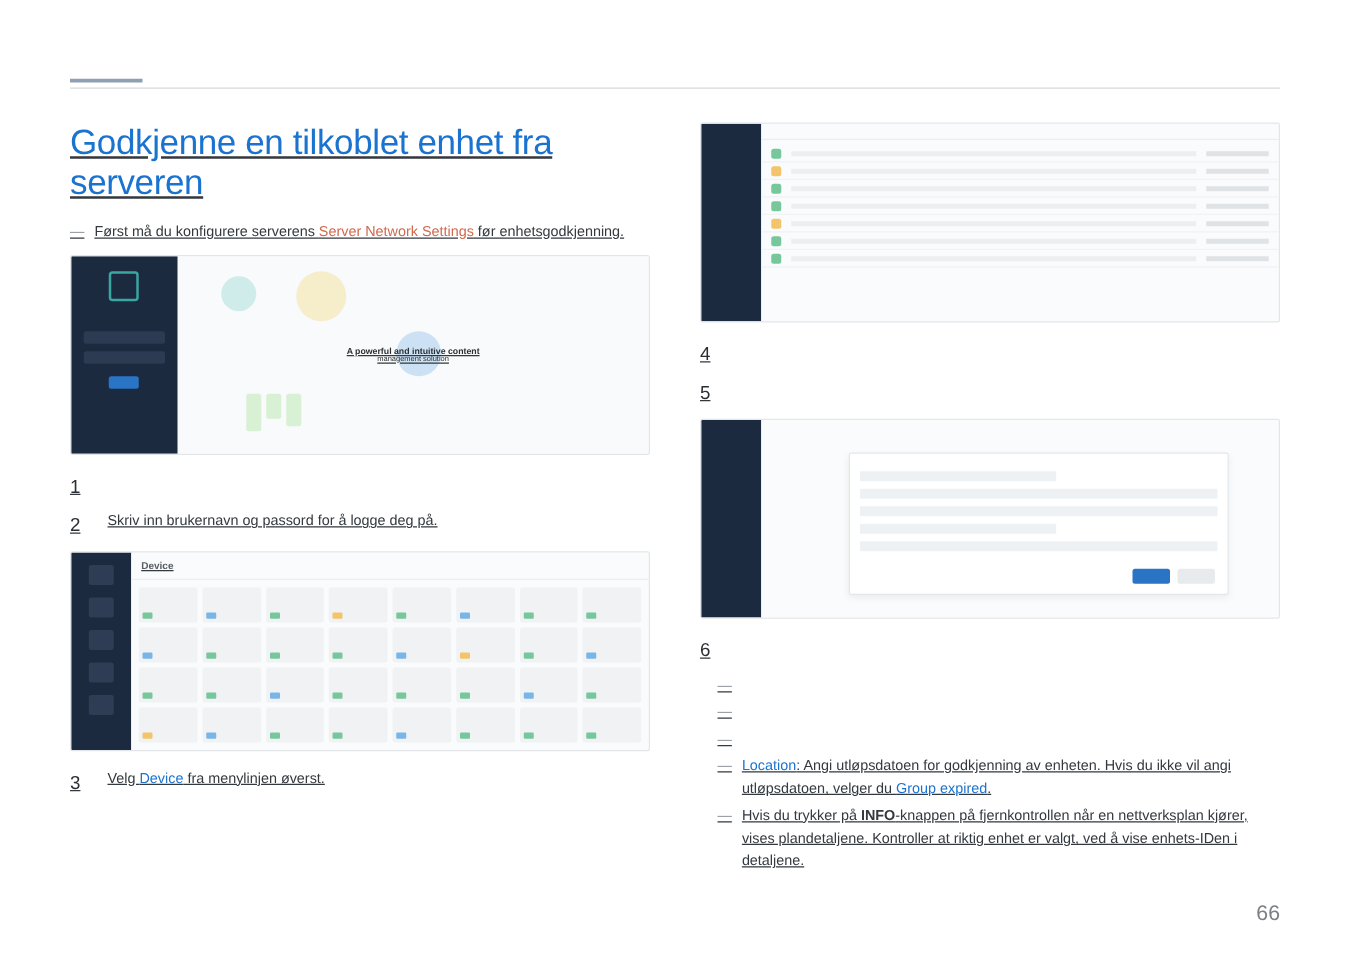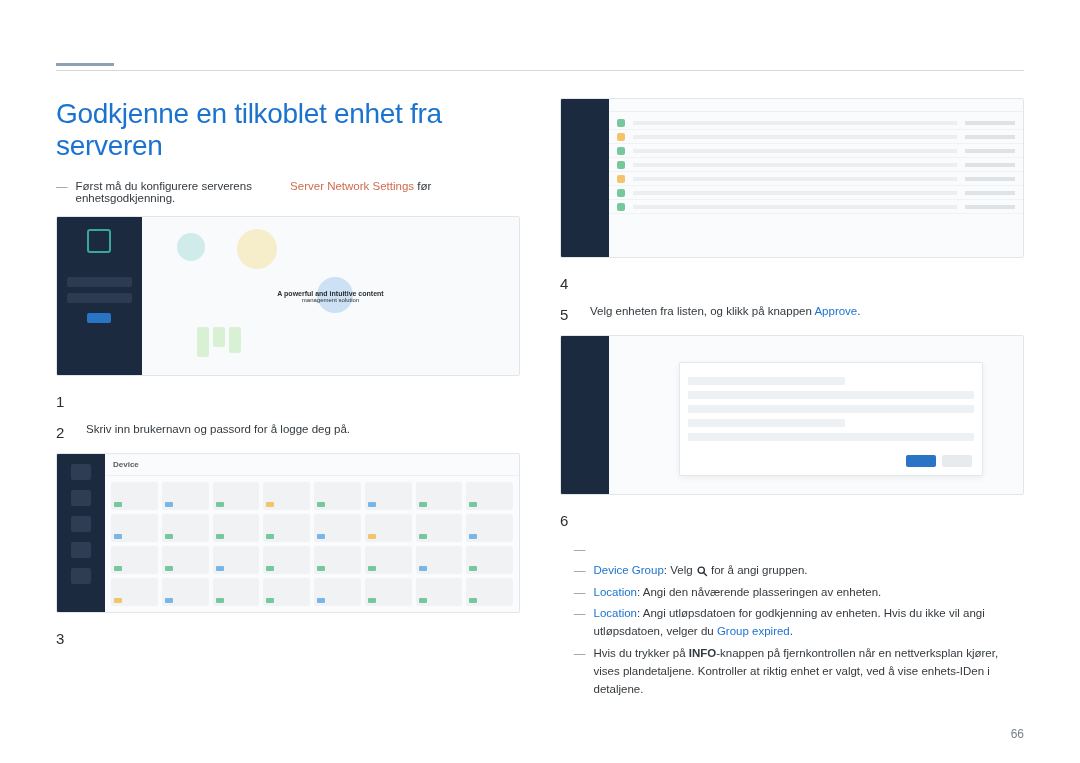--- a/index.html
+++ b/index.html
@@ -1,25 +1,25 @@
 <!DOCTYPE html>
 <html><head>
 <meta charset="utf-8">
 <style>
   * { margin: 0; padding: 0; box-sizing: border-box; }
   html, body { width: 1080px; height: 763px; font-family: Arial, Helvetica, sans-serif; background: #fff; color: #33393e; }
-  .page { width: 1080px; height: 763px; position: relative; padding: 48px 56px 30px 56px; }
+  .page { width: 1080px; height: 763px; position: relative; padding: 48px 56px 30px 56px; text-decoration: underline; }
   .rule-top { position: absolute; left: 56px; right: 56px; top: 70px; border-top: 1px solid #d6d9db; }
   .accent-bar { position: absolute; left: 56px; top: 63px; width: 58px; height: 3px; background: #8ea0b2; }
   .columns { display: flex; gap: 40px; margin-top: 50px; }
   .col { flex: 1 1 0; min-width: 0; }
   h1.section-title { font-size: 28px; font-weight: 400; color: #1b73d0; margin-bottom: 18px; letter-spacing: -0.3px; }
   .intro { display: flex; align-items: flex-start; gap: 8px; font-size: 11.5px; margin-bottom: 12px; }
   .dash { color: #8a9097; }
-  .red { color: #d06a4e; margin-left: 35px; }
+  .red { color: #d06a4e; }
   .blue { color: #1b73d0; }
   .screenshot { border: 1px solid #e3e6e8; background: #f6f8f9; width: 100%; height: 160px; border-radius: 2px; position: relative; overflow: hidden; margin-bottom: 14px; }
   .screenshot.small { height: 160px; }
   .screenshot.medium { height: 160px; }
   
   .ss-login { display: flex; height: 100%; }
   .ss-login .side { width: 85px; background: #1c2a40; position: relative; }
   .ss-login .side::before { content: ""; position: absolute; top: 12px; left: 30px; width: 20px; height: 20px; border: 2px solid #3aa6a0; border-radius: 3px; }
   .ss-login .side .inp { position: absolute; left: 10px; width: 65px; height: 10px; background: #2c3a52; border-radius: 2px; }
   .ss-login .side .inp.a { top: 60px; }
@@ -72,21 +72,21 @@
 
   .step { display:flex; gap:16px; margin:8px 0; font-size:11.5px; line-height:1.55; align-items:flex-start; }
   .step .num { font-size:15px; color:#2b2f33; width:14px; text-align:left; flex:0 0 14px; }
   .step .body { flex:1; }
 
   .sublist { margin-top:6px; padding-left:14px; font-size:11.5px; line-height:1.6; }
   .sublist .item { display:flex; gap:8px; margin:3px 0; }
   .mag-icon { display:inline-flex; vertical-align:middle; }
   .mag-icon svg { width:12px; height:12px; }
 
-  .page-num { position:absolute; right:56px; bottom:22px; font-size:12px; color:#7a8086; }
+  .page-num { position:absolute; right:56px; bottom:22px; font-size:17px; color:#7a8086; }
 </style>
 </head>
 <body>
 
 <div class="page">
   <div class="accent-bar"></div>
   <div class="rule-top"></div>
 
   <div class="columns">
 
@@ -178,20 +178,23 @@
                 <div class="tile"></div>
                 <div class="tile"></div>
                 <div class="tile"></div>
             </div>
           </div>
         </div>
       </div>
 
       <div class="step">
         <div class="num">3</div>
+        <div class="body">
+          <span>Velg </span><span class="blue">Device</span><span> fra menylinjen øverst.</span>
+        </div>
       </div>
     </div>
 
     <div class="col">
 
       <div class="screenshot medium">
         <div class="ss-list">
           <div class="side"></div>
           <div class="main">
             <div class="hdr"></div>
@@ -234,23 +237,20 @@
             </div>
           </div>
         </div>
       </div>
 
       <div class="step">
         <div class="num">4</div>
       </div>
       <div class="step">
         <div class="num">5</div>
-        <div class="body">
-          <span>Velg enheten fra listen, og klikk på knappen </span><span class="blue">Approve</span><span>.</span>
-        </div>
       </div>
 
       <div class="screenshot medium">
         <div class="ss-modal">
           <div class="side"></div>
           <div class="main">
             <div class="panel">
               <div class="ln short"></div>
               <div class="ln"></div>
               <div class="ln"></div>
@@ -268,32 +268,23 @@
       <div class="step">
         <div class="num">6</div>
       </div>
 
       <div class="sublist">
         <div class="item">
           <span class="dash">―</span>
         </div>
         <div class="item">
           <span class="dash">―</span>
-          <span>
-            <span class="blue">Device Group</span><span>: Velg </span><span class="mag-icon">
-                <svg viewBox="0 0 16 16">
-                  <circle cx="7" cy="7" r="4.2" fill="none" stroke="#2b2f33" stroke-width="1.8"></circle>
-                  <line x1="10.2" y1="10.2" x2="14" y2="14" stroke="#2b2f33" stroke-width="1.8" stroke-linecap="round"></line>
-                </svg>
-              </span><span> for å angi gruppen.</span>
-          </span>
-        </div>
-        <div class="item">
-          <span class="dash">―</span>
-          <span><span class="blue">Location</span><span>: Angi den nåværende plasseringen av enheten.</span></span>
+        </div>
+        <div class="item">
+          <span class="dash">―</span>
         </div>
         <div class="item">
           <span class="dash">―</span>
           <span><span class="blue">Location</span><span>: Angi utløpsdatoen for godkjenning av enheten. Hvis du ikke vil angi utløpsdatoen, velger du </span><span class="blue">Group expired</span><span>.</span></span>
         </div>
         <div class="item">
           <span class="dash">―</span>
           <span><span>Hvis du trykker på </span><b>INFO</b><span>-knappen på fjernkontrollen når en nettverksplan kjører, vises plandetaljene. Kontroller at riktig enhet er valgt, ved å vise enhets-IDen i detaljene.</span></span>
         </div>
       </div>

